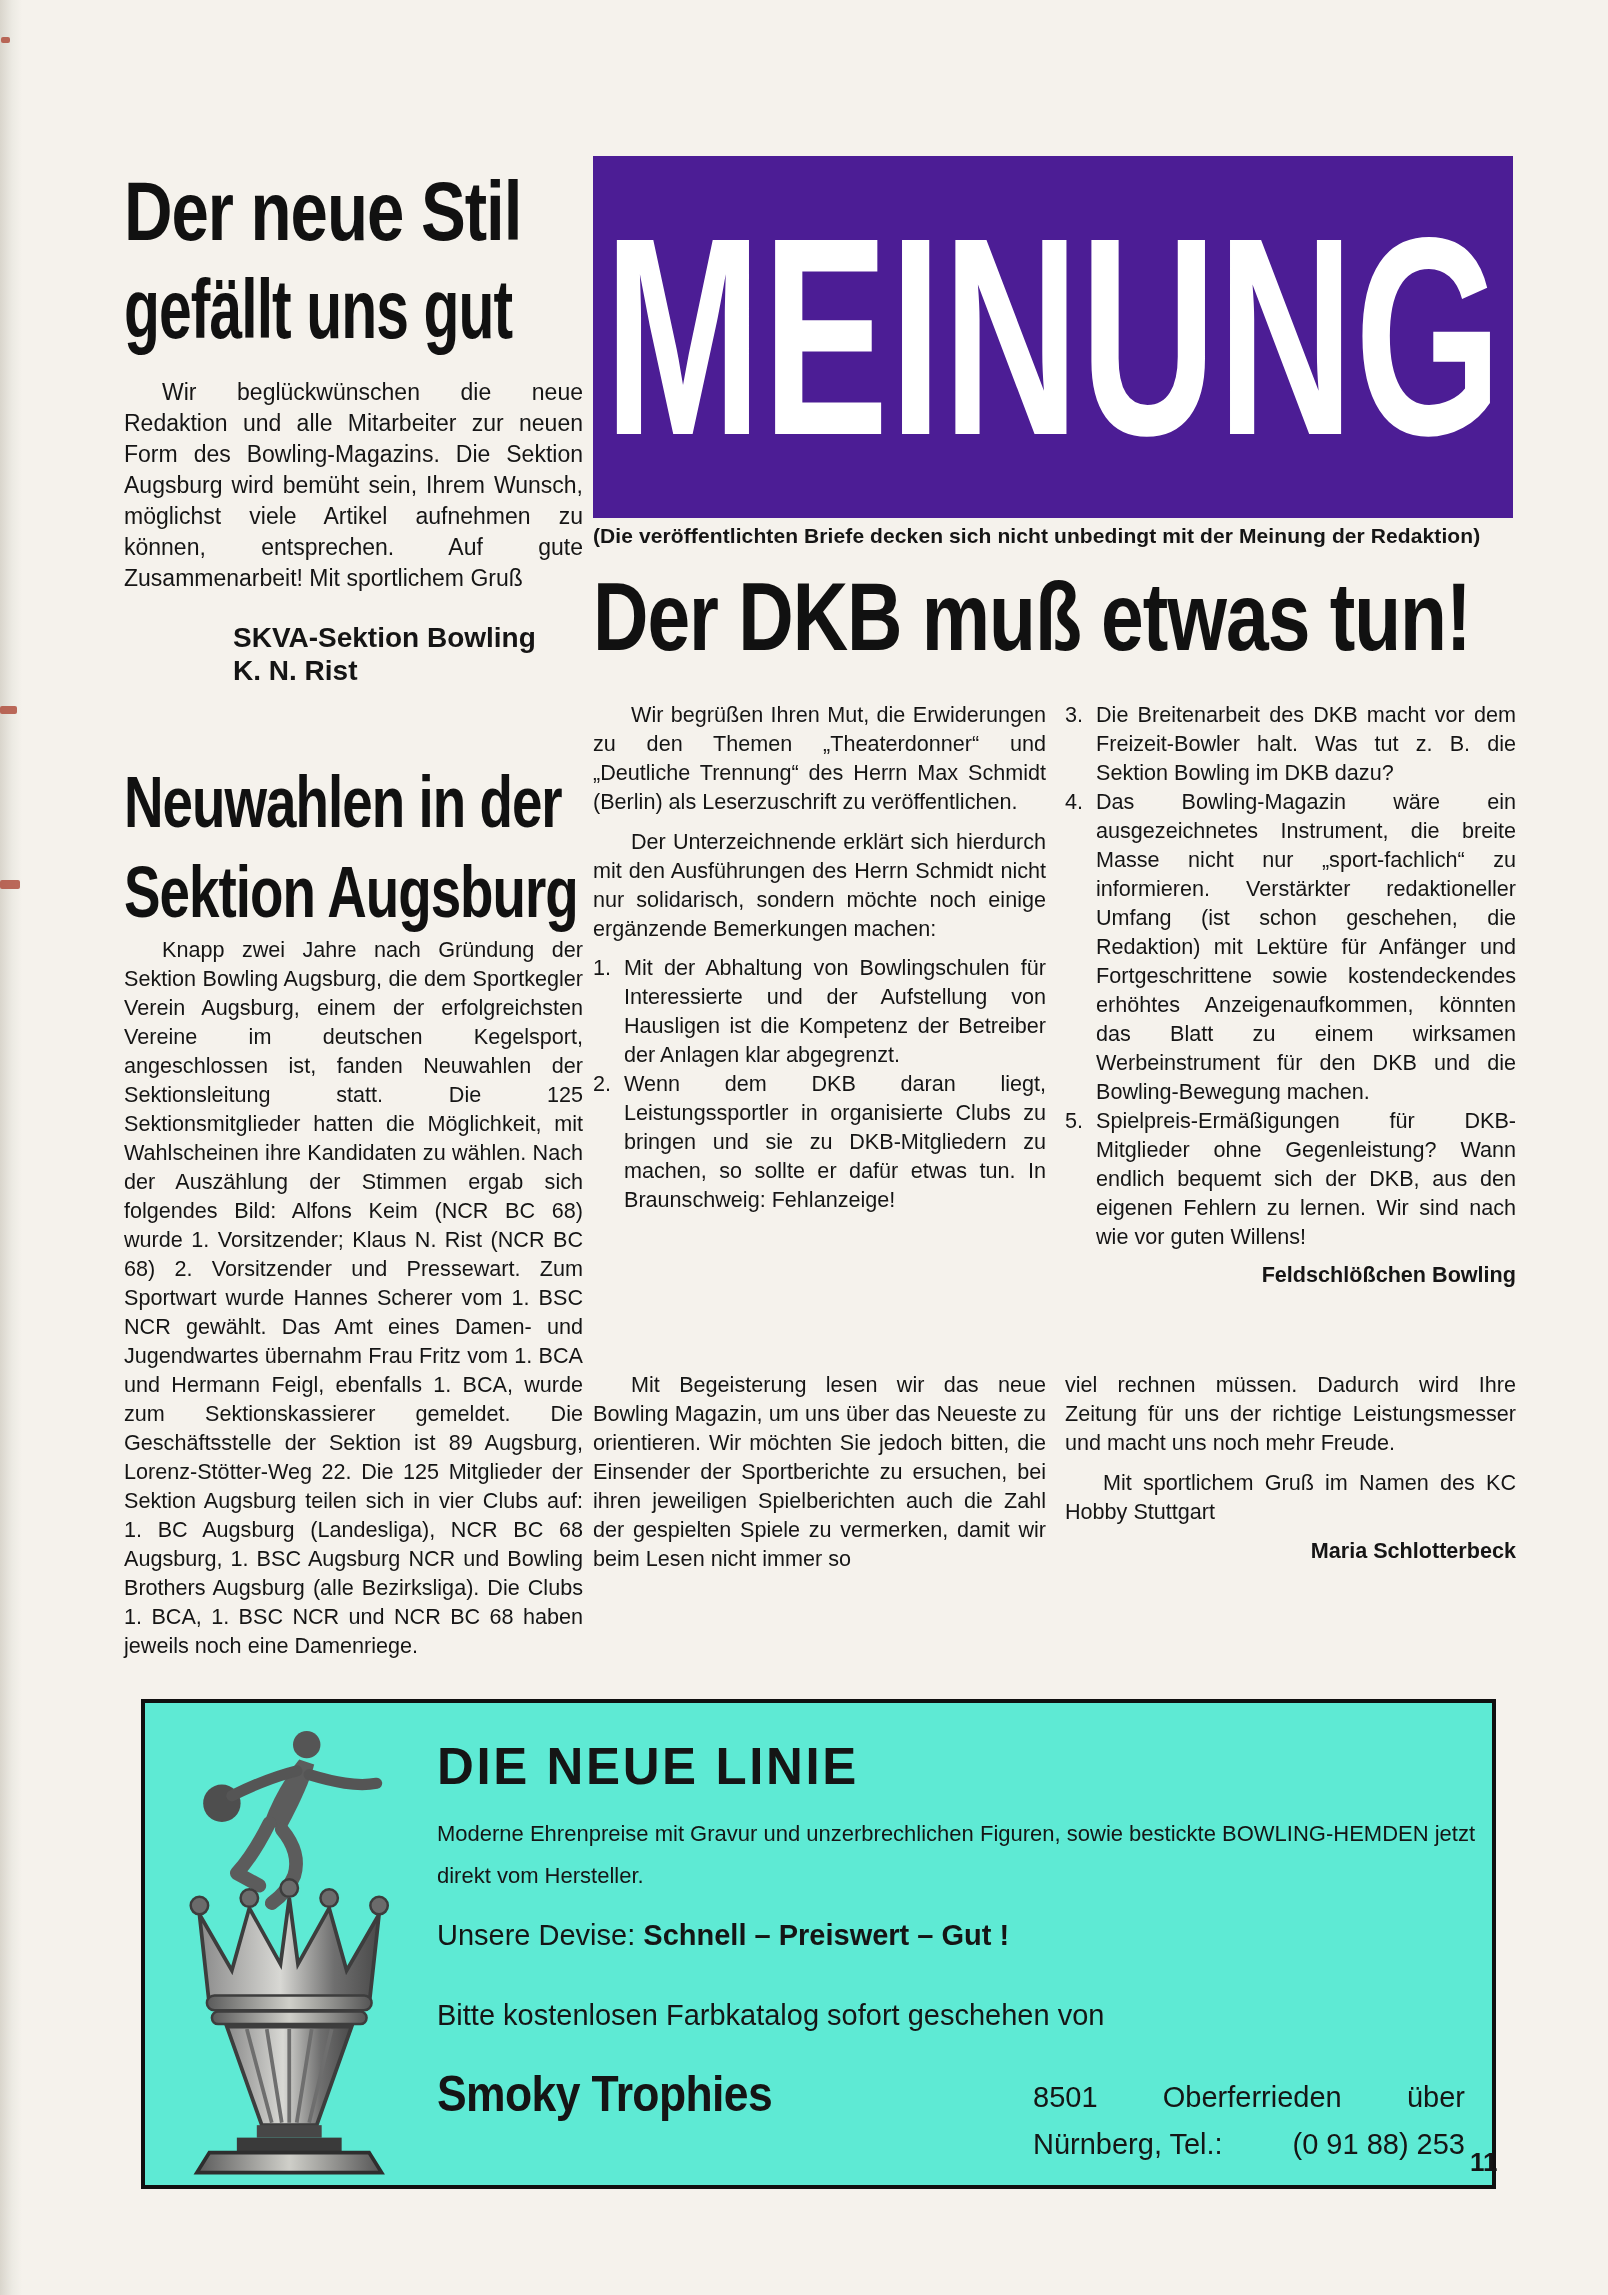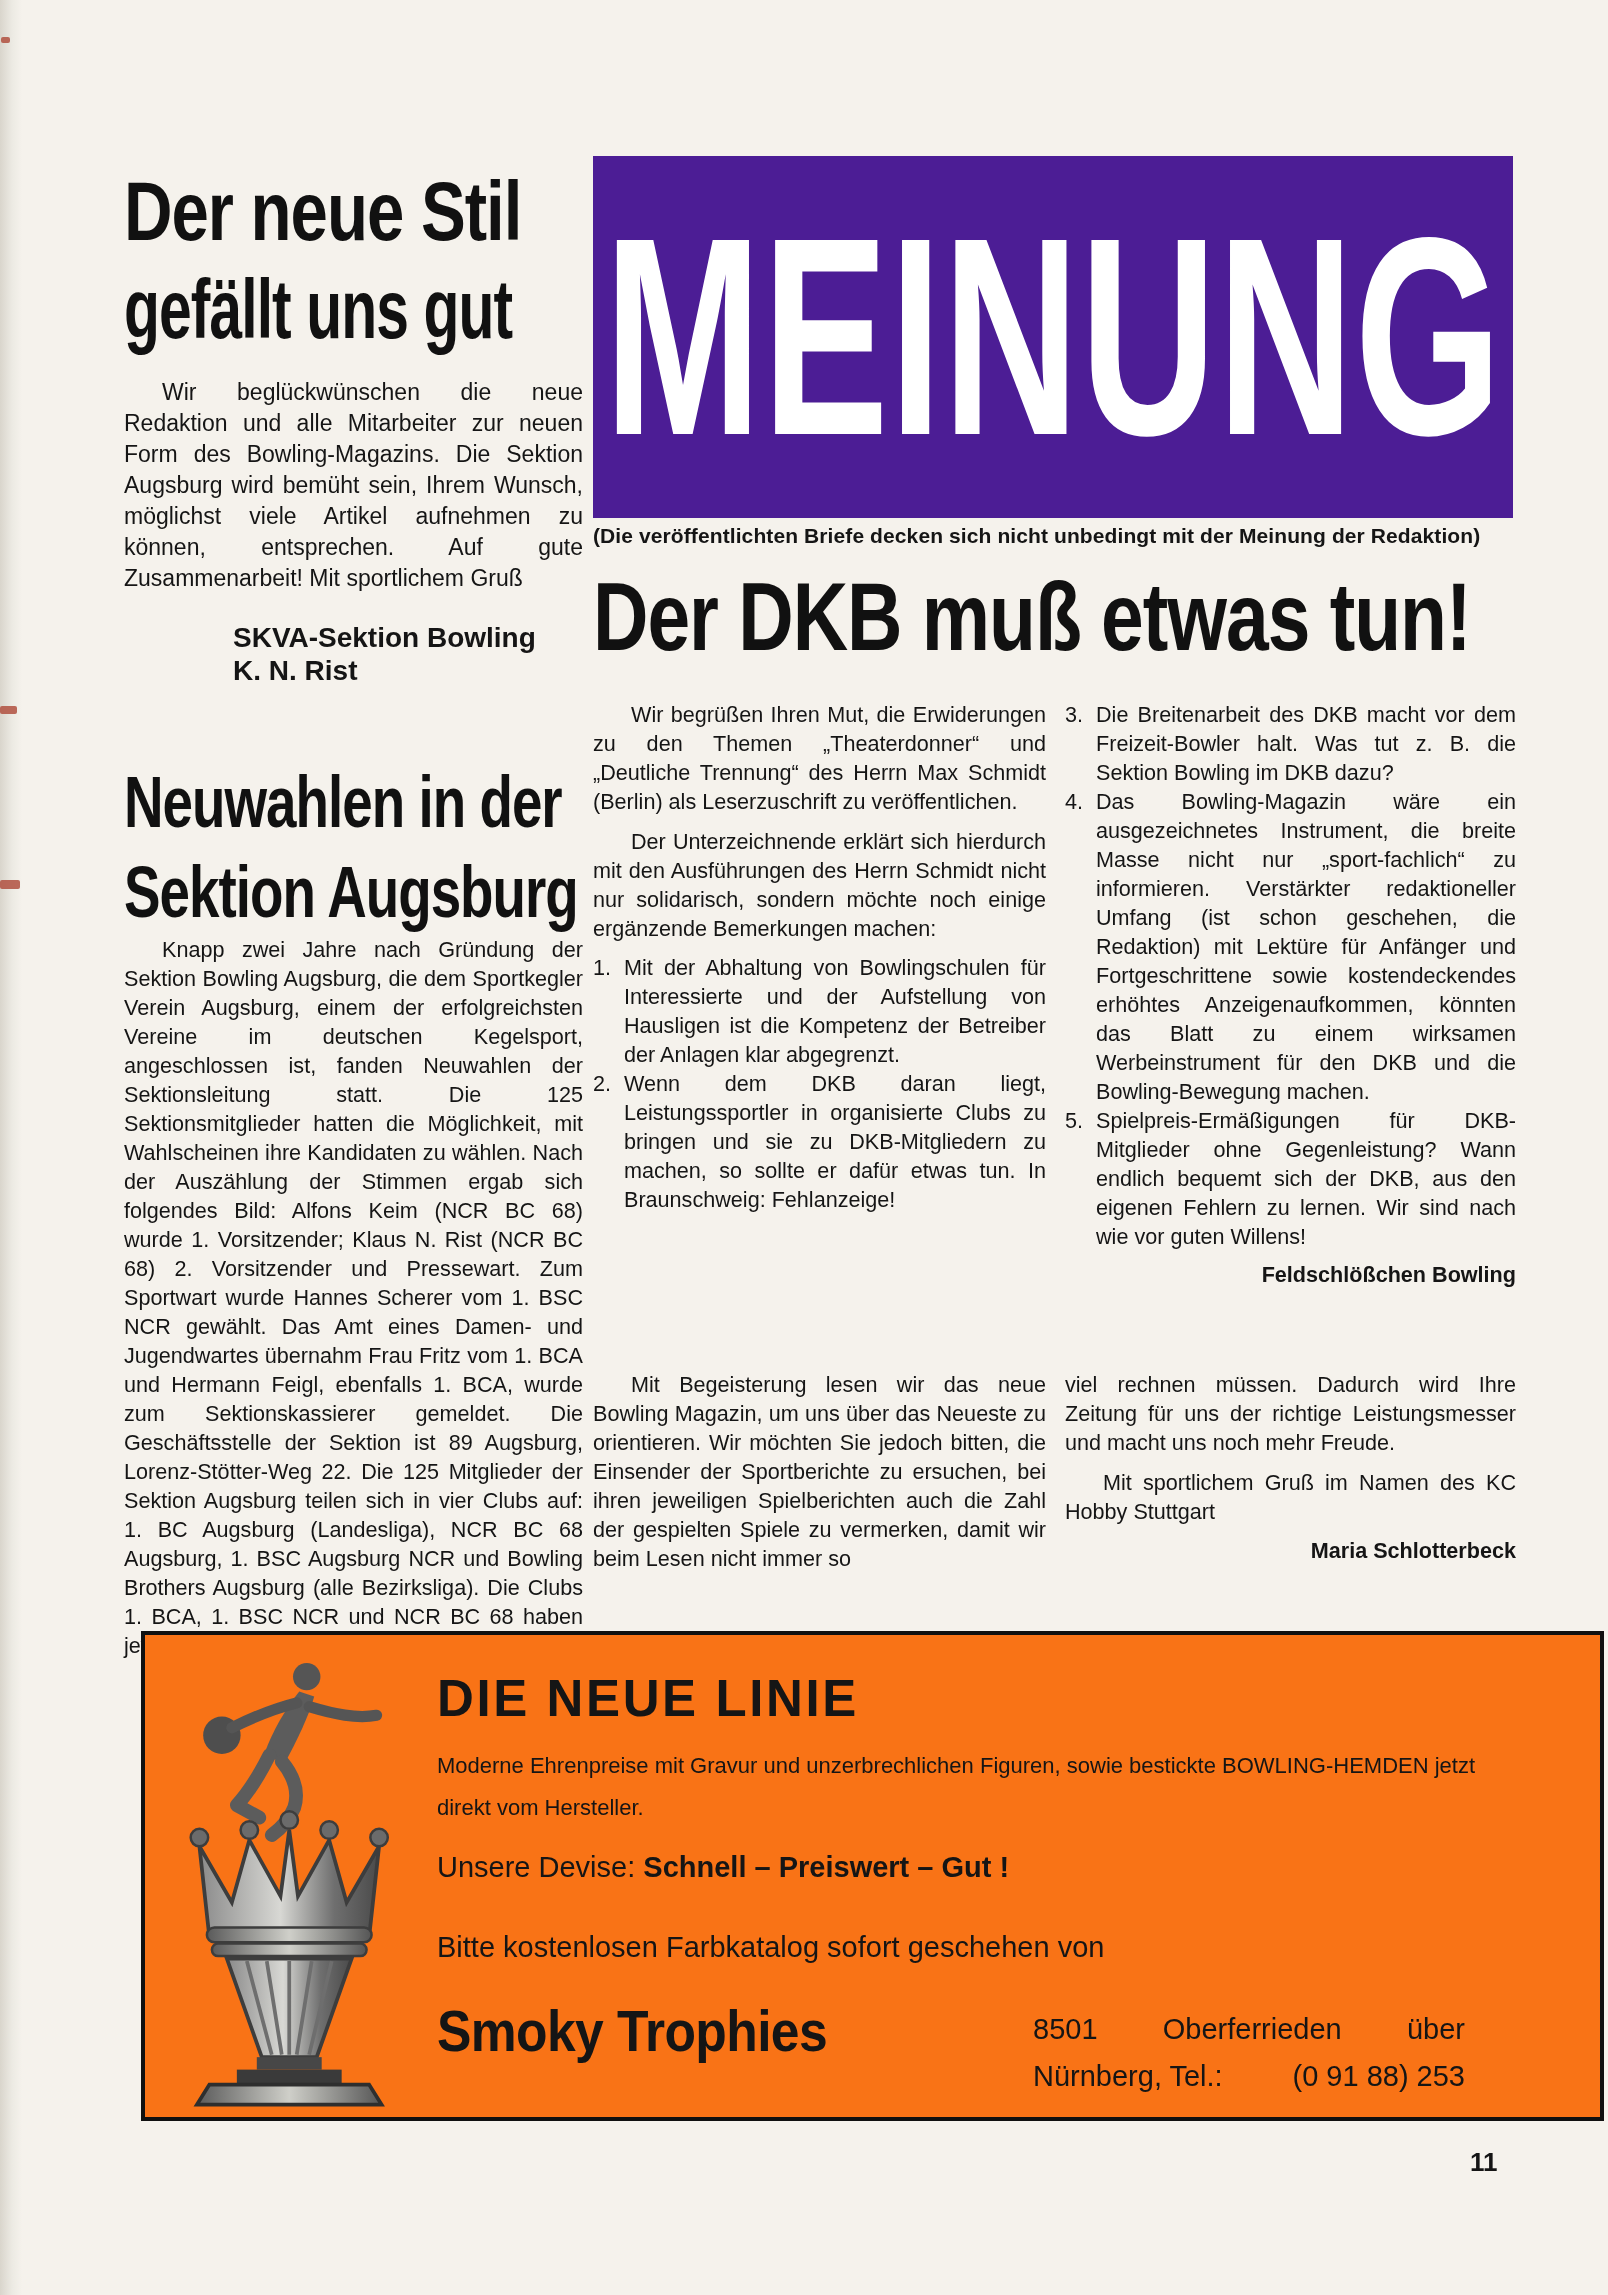--- a/index.html
+++ b/index.html
@@ -45,27 +45,27 @@
   .colA{left:593px;top:700px;width:453px;}
   .colB{left:1065px;top:700px;width:451px;}
   .colC{left:593px;top:1370px;width:453px;}
   .colD{left:1065px;top:1370px;width:451px;}
   .para{margin:0 0 10.5px 0;}
   .nitem{position:relative;padding-left:31px;margin:0;}
   .nitem .num{position:absolute;left:0;top:0;}
   .sig-right{text-align:right;font-weight:bold;margin-top:9.2px;text-indent:0;}
 
   
-  .adbox{left:141px;top:1631px;width:1463px;height:490px;border:4.6px solid #101010;background:#f97316;box-sizing:border-box;}
+  .adbox{left:141px;top:1699px;width:1355px;height:490px;border:4.6px solid #101010;background:#5eead4;box-sizing:border-box;}
   .trophy{position:absolute;left:11.8px;top:6.6px;width:262px;height:466px;}
   .ad-head{position:absolute;left:292px;top:34px;font-size:51px;font-weight:bold;letter-spacing:2.6px;white-space:nowrap;}
   .ad-body{position:absolute;left:292px;top:110px;width:1048px;font-size:22px;line-height:42px;text-align:left;}
   .ad-devise{position:absolute;left:292px;top:216px;font-size:29px;}
   .ad-request{position:absolute;left:292px;top:296px;font-size:29px;}
-  .ad-company{position:absolute;left:292px;top:362px;font-size:58px;font-weight:bold;white-space:nowrap;}
+  .ad-company{position:absolute;left:292px;top:362px;font-size:50px;font-weight:bold;white-space:nowrap;}
   .ad-company .sq{display:inline-block;transform:scaleX(0.89);transform-origin:left center;letter-spacing:-0.7px;}
   .ad-address{position:absolute;left:888px;top:371px;width:432px;font-size:29px;line-height:47px;}
   .ad-address .row{display:flex;justify-content:space-between;}
 
   .pagenum{left:1470px;top:2147px;font-size:26px;font-weight:bold;}
 </style>
 </head>
 <body>
 
 <div class="page">

